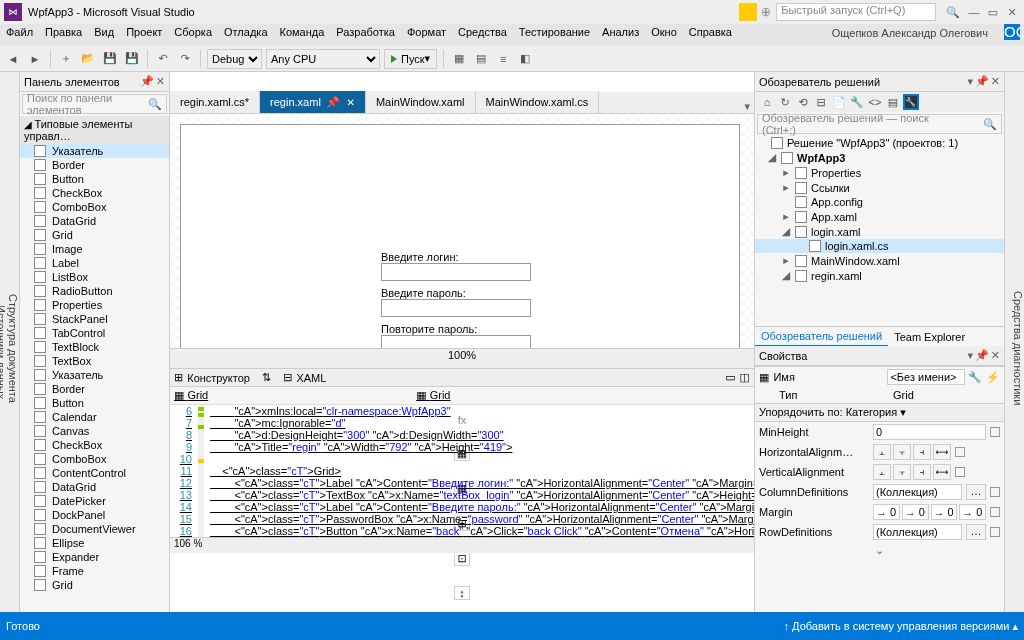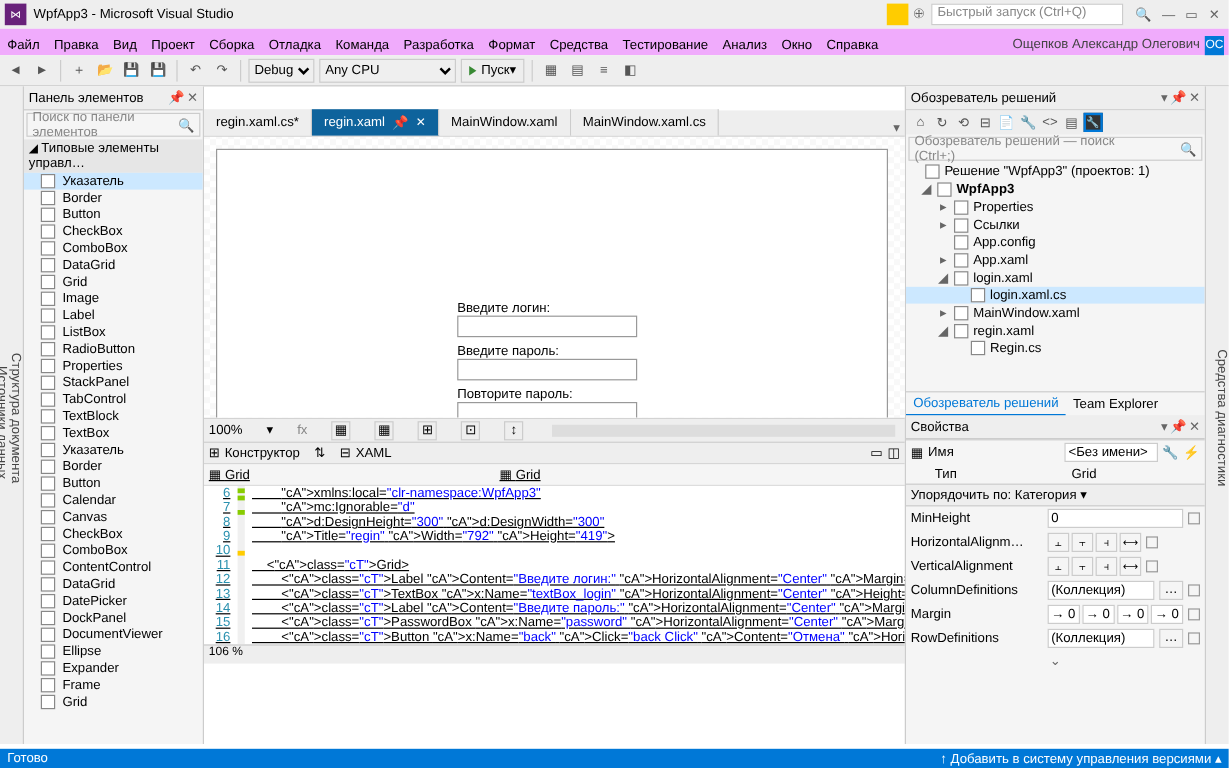--- a/index.html
+++ b/index.html
@@ -4,24 +4,24 @@
 <style>
 * { margin:0; padding:0; box-sizing:border-box; font-family:"Segoe UI",Tahoma,sans-serif; font-size:11px; }
 body { width:1024px; height:640px; background:#fff; overflow:hidden; position:relative; }
 .titlebar { height:24px; background:#eee; display:flex; align-items:center; padding:0 4px; }
 .titlebar .vslogo { width:18px; height:18px; background:#68217a; margin-right:6px; display:flex; align-items:center; justify-content:center; color:#fff; font-size:9px; }
 .titlebar .title { flex:0 0 auto; }
 .titlebar .spacer { flex:1; }
 .titlebar .notif { width:18px; height:18px; background:#ffcc00; margin-right:4px; }
 .titlebar .search { width:160px; height:18px; border:1px solid #ccc; background:#fff; padding:0 4px; color:#888; margin-right:4px; }
 .titlebar .winbtns span { display:inline-block; width:16px; text-align:center; color:#666; }
-.menubar { height:22px; background:#f0abfc; display:flex; align-items:flex-end; padding:0 4px; gap:8px; }
+.menubar { height:22px; background:#e5e5e5; display:flex; align-items:flex-start; padding:0 4px; gap:8px; }
 .menubar .mi { padding:2px 2px; }
 .menubar .user { margin-left:auto; color:#444; font-size:10px; }
-.menubar .userbadge { display:inline-block; width:16px; height:16px; background:#0078d7; color:#fff; text-align:center; line-height:16px; margin-left:4px; font-size:10px; }
+.menubar .userbadge { display:inline-block; width:16px; height:16px; background:#0078d7; color:#fff; text-align:center; line-height:16px; margin-left:16px; font-size:15px; }
 .toolbar { height:26px; background:#eee; border-bottom:1px solid #ccc; display:flex; align-items:center; padding:0 4px; gap:4px; }
 .toolbar .tbtn { width:18px; height:18px; border:1px solid transparent; display:flex; align-items:center; justify-content:center; color:#555; }
 .toolbar .sep { width:1px; height:18px; background:#ccc; margin:0 2px; }
 .toolbar select { height:20px; border:1px solid #ccc; font-size:11px; }
 .toolbar .runbtn { display:flex; align-items:center; height:20px; padding:0 6px; border:1px solid #ccc; }
 .toolbar .runbtn .tri { width:0; height:0; border-left:6px solid #388a34; border-top:4px solid transparent; border-bottom:4px solid transparent; margin-right:4px; }
 
 .mainrow { position:absolute; top:72px; bottom:20px; left:0; right:0; display:flex; }
 .leftrail { width:20px; background:#eee; border-right:1px solid #ccc; writing-mode:vertical-rl; text-align:center; padding-top:4px; font-size:10px; color:#444; }
 .toolbox { width:150px; background:#f5f5f5; border-right:1px solid #ccc; display:flex; flex-direction:column; }
@@ -36,21 +36,21 @@
 .center { flex:1; display:flex; flex-direction:column; min-width:0; }
 .tabs { height:22px; background:#eee; display:flex; align-items:flex-end; border-bottom:1px solid #ccc;margin-top:20px; }
 .tabs .tab { height:22px; padding:0 10px; display:flex; align-items:center; gap:6px; background:#eee; border-right:1px solid #ccc; font-size:10px; }
 .tabs .tab.active { background:#0e639c; color:#fff; }
 .tabs .tab .close { font-size:10px; }
 .designer { flex:1; position:relative; background:repeating-conic-gradient(#f8f8f8 0 25%,#fff 0 50%) 0/10px 10px; overflow:hidden; }
 .designsurf { position:absolute; left:10px; top:10px; width:560px; height:300px; background:#fff; border:1px solid #999; }
 .form { position:absolute; left:200px; top:120px; width:180px; }
 .form .lbl { font-size:11px; margin-top:6px; }
 .form .inp { width:150px; height:18px; border:1px solid #999; background:#fff; }
-.zoomrow { height:20px; border-top:1px solid #ccc; background:#eee; display:flex; align-items:center; padding:0 4px; gap:20px; font-size:10px; }
+.zoomrow { height:20px; border-top:1px solid #ccc; background:#eee; display:flex; align-items:center; padding:0 4px; gap:20px; font-size:10px;flex-direction:column; }
 .zoomrow .zb { width:16px; height:16px; border:1px solid #ccc; display:flex; align-items:center; justify-content:center; }
 .splitbar { height:18px; background:#eee; border-top:1px solid #ccc; display:flex; align-items:center; padding:0 4px; gap:12px; font-size:10px; }
 .splitbar .sbtn { display:flex; align-items:center; gap:4px; }
 .code { flex:0 0 140px; display:flex; border-top:1px solid #ccc; font-family:Consolas,monospace; font-size:11px; }
 .code .crumb { height:18px; background:#f5f5f5; border-bottom:1px solid #ddd; display:flex; align-items:center; padding:0 4px; gap:8px; font-family:"Segoe UI"; font-size:10px; }
 .code .body { display:flex; flex:1; overflow:hidden; }
 .code .gutter { width:28px; background:#fff; text-align:right; padding-right:6px; color:#2b91af; }
 .code .track { width:6px; background:#f0f0f0; }
 .code .track .mk { width:6px; height:4px; margin-top:2px; }
 .code pre { flex:1; white-space:pre; overflow:hidden; padding-left:6px; } .code .cB { color:#0000ff; }
@@ -75,21 +75,21 @@
 .props .prow { display:flex; align-items:center; padding:2px 4px; gap:4px; font-size:10px; }
 .props .prow .pl { width:110px; }
 .props .prow .pv { flex:1; border:1px solid #ccc; height:16px; padding:0 2px; background:#fff; display:flex; align-items:center; }
 .props .prow .sq { width:10px; height:10px; border:1px solid #999; }
 .props .align { display:flex; gap:2px; }
 .props .ab { width:18px; height:16px; border:1px solid #ccc; display:flex; align-items:center; justify-content:center; font-size:9px; }
 .props .dots { width:20px; height:16px; border:1px solid #ccc; text-align:center; }
 
 .rightrail { width:20px; background:#eee; border-left:1px solid #ccc; writing-mode:vertical-rl; text-align:center; padding-top:4px; font-size:10px; color:#444; }
 
-.statusbar { position:absolute; bottom:0; left:0; right:0; height:16px; background:#0078d7; color:#fff; display:flex; align-items:center; padding:0 6px; font-size:10px; }
+.statusbar { position:absolute; bottom:0; left:0; right:0; height:28px; background:#0078d7; color:#fff; display:flex; align-items:center; padding:0 6px; font-size:10px; }
 .statusbar .sr { margin-left:auto; display:flex; align-items:center; gap:6px; }
 </style>
 </head>
 <body>
 
 <div class="titlebar">
   <div class="vslogo">⋈</div>
   <div class="title">WpfApp3 - Microsoft Visual Studio</div>
   <div class="spacer"></div>
   <div class="notif"></div>
@@ -463,25 +463,20 @@
       <div class="tn" style="padding-left:26px;">
           <span class="ex">▸</span>
           <span class="tico"></span>
           <span>MainWindow.xaml</span>
         </div>
       <div class="tn" style="padding-left:26px;">
           <span class="ex">◢</span>
           <span class="tico"></span>
           <span>regin.xaml</span>
         </div>
-      <div class="tn" style="padding-left:40px;">
-          <span class="ex"></span>
-          <span class="tico"></span>
-          <span>Regin.cs</span>
-        </div>
     </div>
     <div class="tabs2">
       <div class="t2 act">Обозреватель решений</div>
       <div class="t2">Team Explorer</div>
     </div>
     <div class="pane-hdr">
         <span>Свойства</span>
         <span class="phb">
           <span>▾</span>
           <span>📌</span>

